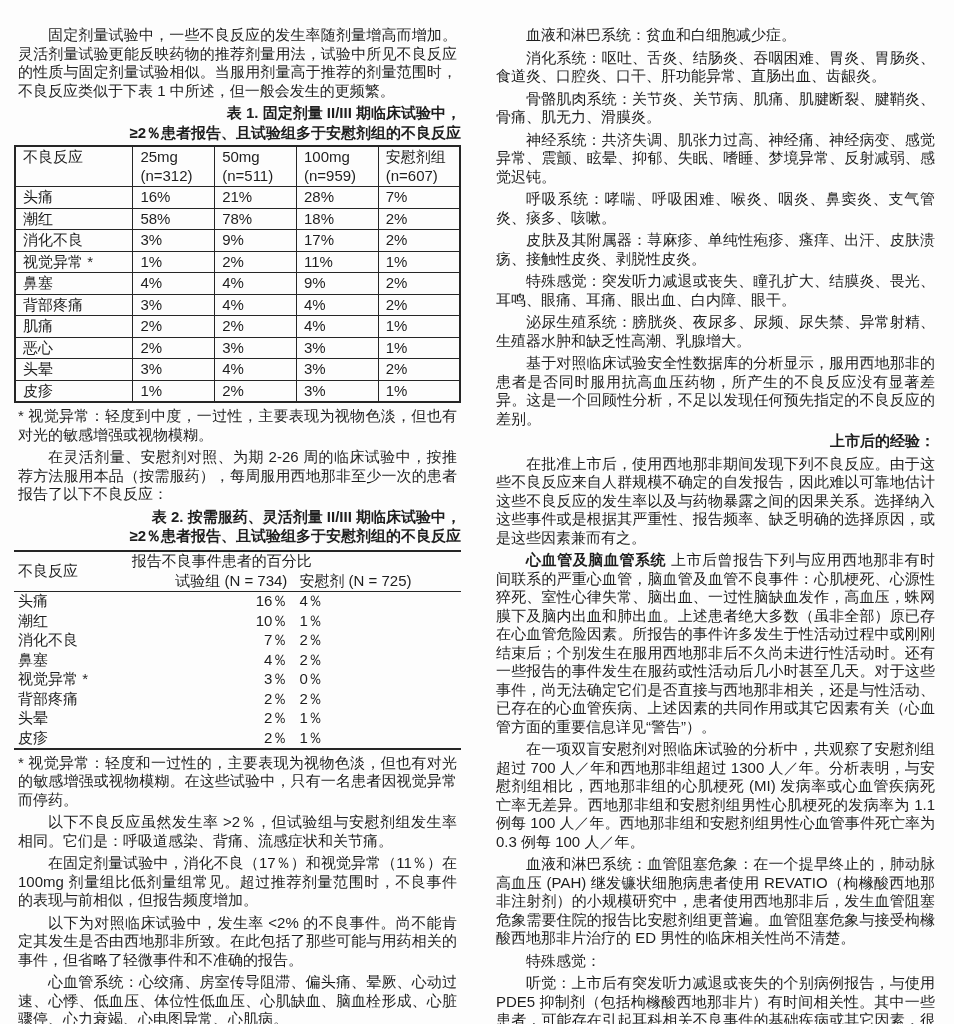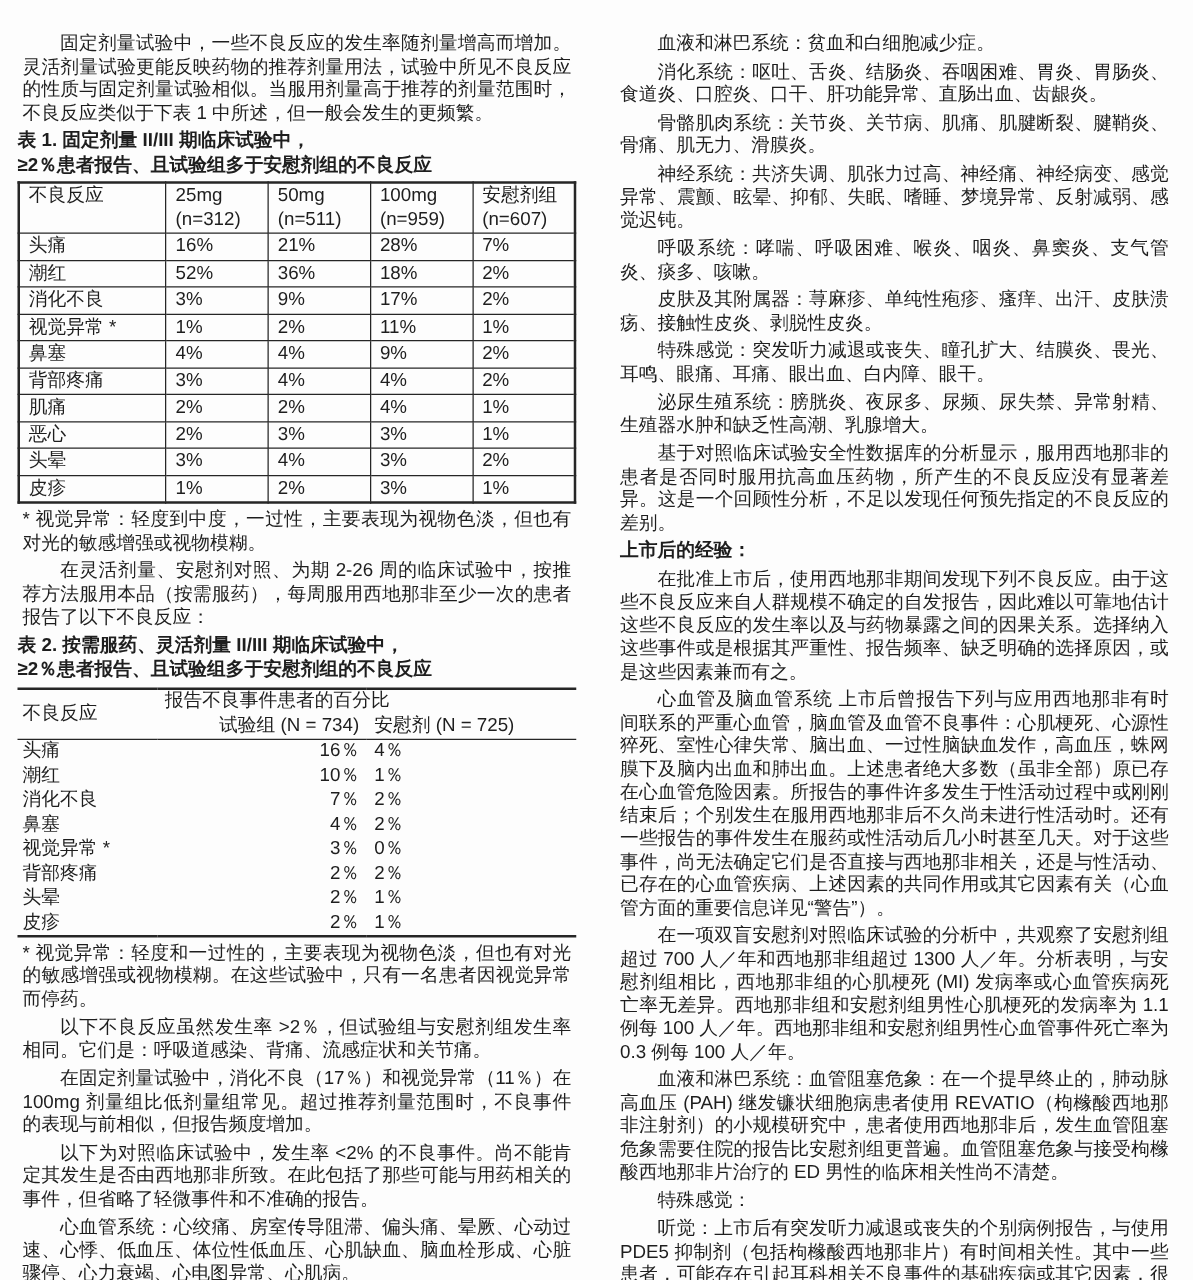--- a/index.html
+++ b/index.html
@@ -10,22 +10,22 @@
     color: #1e1e1e;
     font-family: "Liberation Sans", "DejaVu Sans", sans-serif;
     font-size: 15px;
     line-height: 18.5px;
     overflow: hidden;
   }
   .page { display: flex; padding: 22px 14px 0 14px; gap: 31px; }
   .col { width: calc(50% - 16px); }
   p { margin: 4px; text-align: justify; text-indent: 2em; }
   p.flush { text-indent: 0; }
-  .tbl-title { text-align: left; font-weight: bold; text-indent: 0; margin: 1px 0 0 0; }
-  .sec-heading { font-weight: bold; text-indent: 0; text-align: left; }
+  .tbl-title { text-align: right; font-weight: bold; text-indent: 0; margin: 1px 0 0 0; }
+  .sec-heading { font-weight: bold; text-indent: 0; text-align: right; }
   table { border-collapse: collapse; width: 100%; table-layout: fixed; border-radius: 15px; }
   
   .grid-table { border: 2px solid #262626; margin: 3px 0 2px 0; }
   .grid-table th, .grid-table td {
     border: 1px solid #262626;
     padding: 1px 7px;
     font-weight: normal;
     text-align: left;
     vertical-align: top;
   }
@@ -35,21 +35,21 @@
   .rule-table { border-top: 2px solid #262626; border-bottom: 2px solid #262626; margin: 4px 0 1px 0; }
   .rule-table thead { border-bottom: 1.5px solid #262626; }
   .rule-table th, .rule-table td {
     padding: 0.5px 6px;
     font-weight: normal;
     text-align: left;
     vertical-align: middle;
   }
   .rule-table th:first-child, .rule-table td:first-child { width: 25%; padding-left: 4px; }
   .rule-table td:nth-child(2), .rule-table .grp0 { width: 41%; text-align: right; }
-  b { font-weight: normal; }
+  b { font-weight: bold; }
 </style>
 </head>
 <body>
 
 <div class="page">
 
   <div class="col">
     <p>固定剂量试验中，一些不良反应的发生率随剂量增高而增加。灵活剂量试验更能反映药物的推荐剂量用法，试验中所见不良反应的性质与固定剂量试验相似。当服用剂量高于推荐的剂量范围时，不良反应类似于下表 1 中所述，但一般会发生的更频繁。</p>
 
     <div class="tbl-title">表 1. 固定剂量 II/III 期临床试验中，</div>
@@ -80,22 +80,22 @@
       <tbody>
           <tr>
             <td>头痛</td>
             <td>16%</td>
             <td>21%</td>
             <td>28%</td>
             <td>7%</td>
           </tr>
           <tr>
             <td>潮红</td>
-            <td>52%</td>
-            <td>36%</td>
+            <td>58%</td>
+            <td>78%</td>
             <td>18%</td>
             <td>2%</td>
           </tr>
           <tr>
             <td>消化不良</td>
             <td>3%</td>
             <td>9%</td>
             <td>17%</td>
             <td>2%</td>
           </tr>

